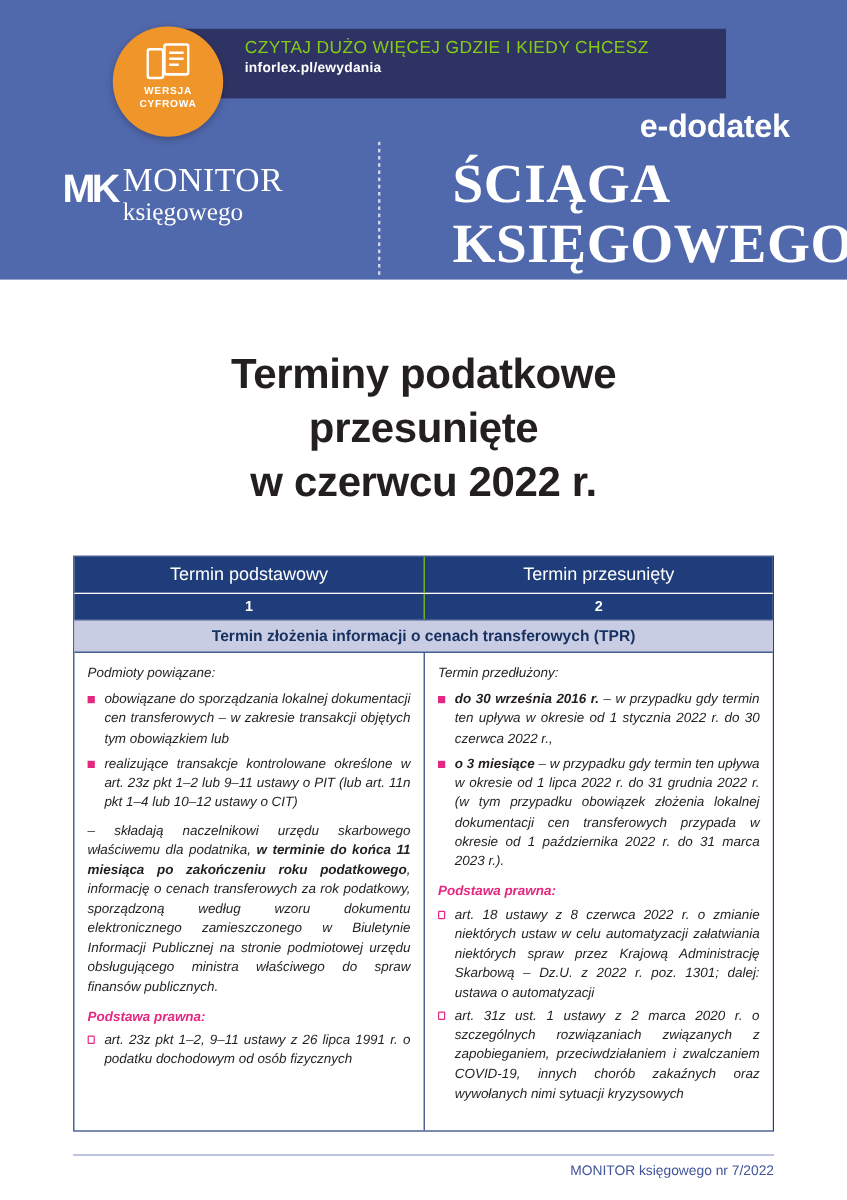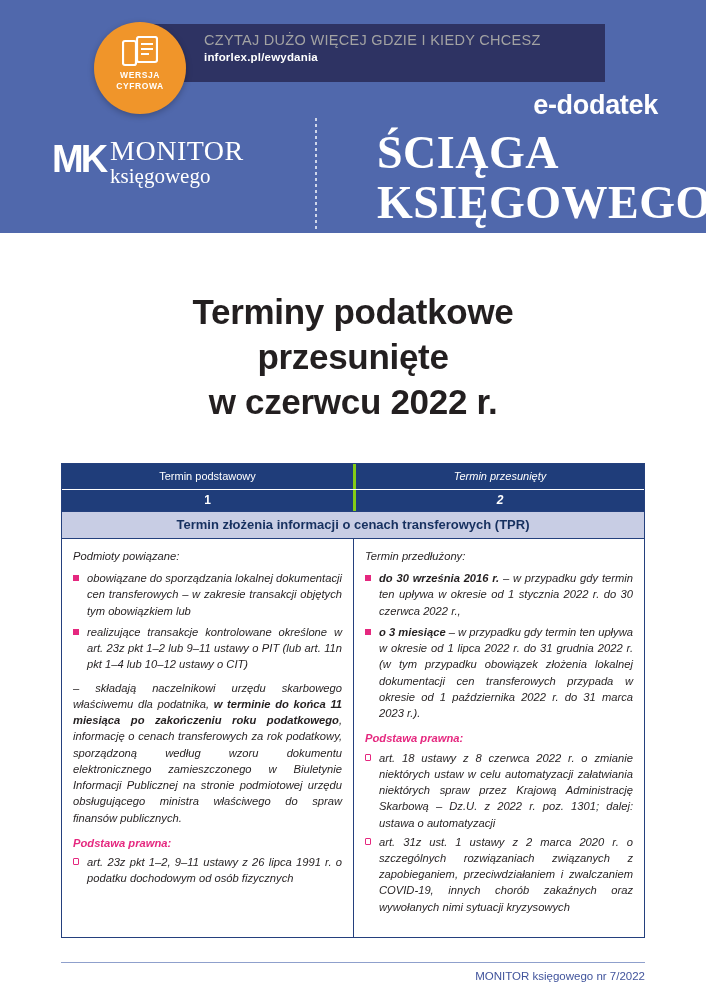--- a/index.html
+++ b/index.html
@@ -28,21 +28,21 @@
 
   .promo-bar {
     position: absolute;
     left: 131px; top: 24px;
     width: 474px; height: 58px;
     background: #2e3363;
     box-sizing: border-box;
     padding: 7px 0 0 73px;
   }
   .promo-line1 {
-    color: #a3a3a3;
+    color: #84cc16;
     font-size: 14.5px;
     letter-spacing: 0.3px;
     line-height: 1.25;
     white-space: nowrap;
   }
   .promo-line2 {
     color: #ffffff;
     font-size: 11.5px;
     font-weight: bold;
     letter-spacing: 0.2px;
@@ -73,21 +73,21 @@
   }
 
   .logo-mk {
     position: absolute;
     left: 52px; top: 138px;
     color: #ffffff;
     white-space: nowrap;
   }
   .logo-mk-mark {
     font-family: "Liberation Sans", sans-serif;
-    font-size: 38px;
+    font-size: 33px;
     font-weight: bold;
     letter-spacing: -3px;
     vertical-align: -2px;
   }
   .logo-mk-words {
     display: inline-block;
     vertical-align: top;
     margin-left: 5px;
   }
   .logo-monitor {
@@ -154,26 +154,26 @@
     border: 1px solid #24407d;
     box-sizing: border-box;
   }
   .thead-row {
     display: flex;
     background: #1f3d7a;
   }
   .thead-cell {
     flex: 1 1 50%;
     color: #ffffff;
-    font-size: 11px;
+    font-size: 15px;
     text-align: center;
     padding: 6px 4px 7px 4px;
     box-sizing: border-box;
   }
-  .thead-cell + .thead-cell { border-left: 3px solid #84cc16; font-style: italic; }
+  .thead-cell + .thead-cell { border-left: 1px solid #84cc16; }
 
   .numrow { border-top: 1px solid #ffffff; }
   .numrow .thead-cell {
     font-weight: bold;
     font-size: 12px;
     padding: 3px 4px 4px 4px;
   }
 
   .subject-band {
     background: #c8cde4;

